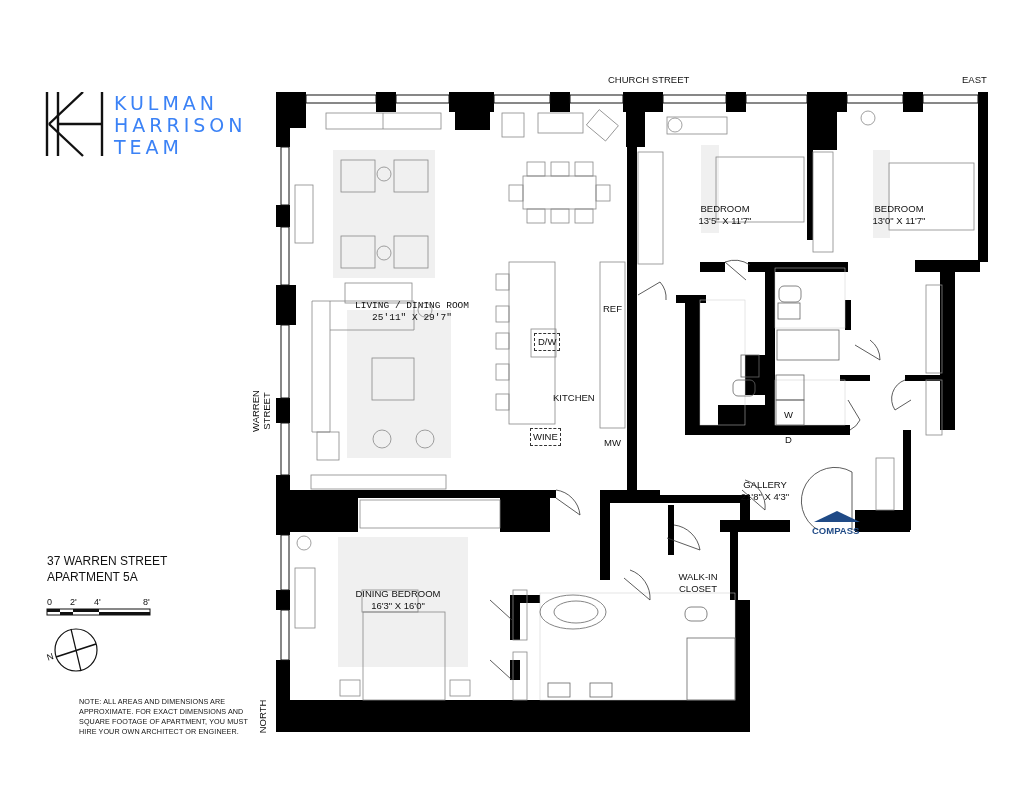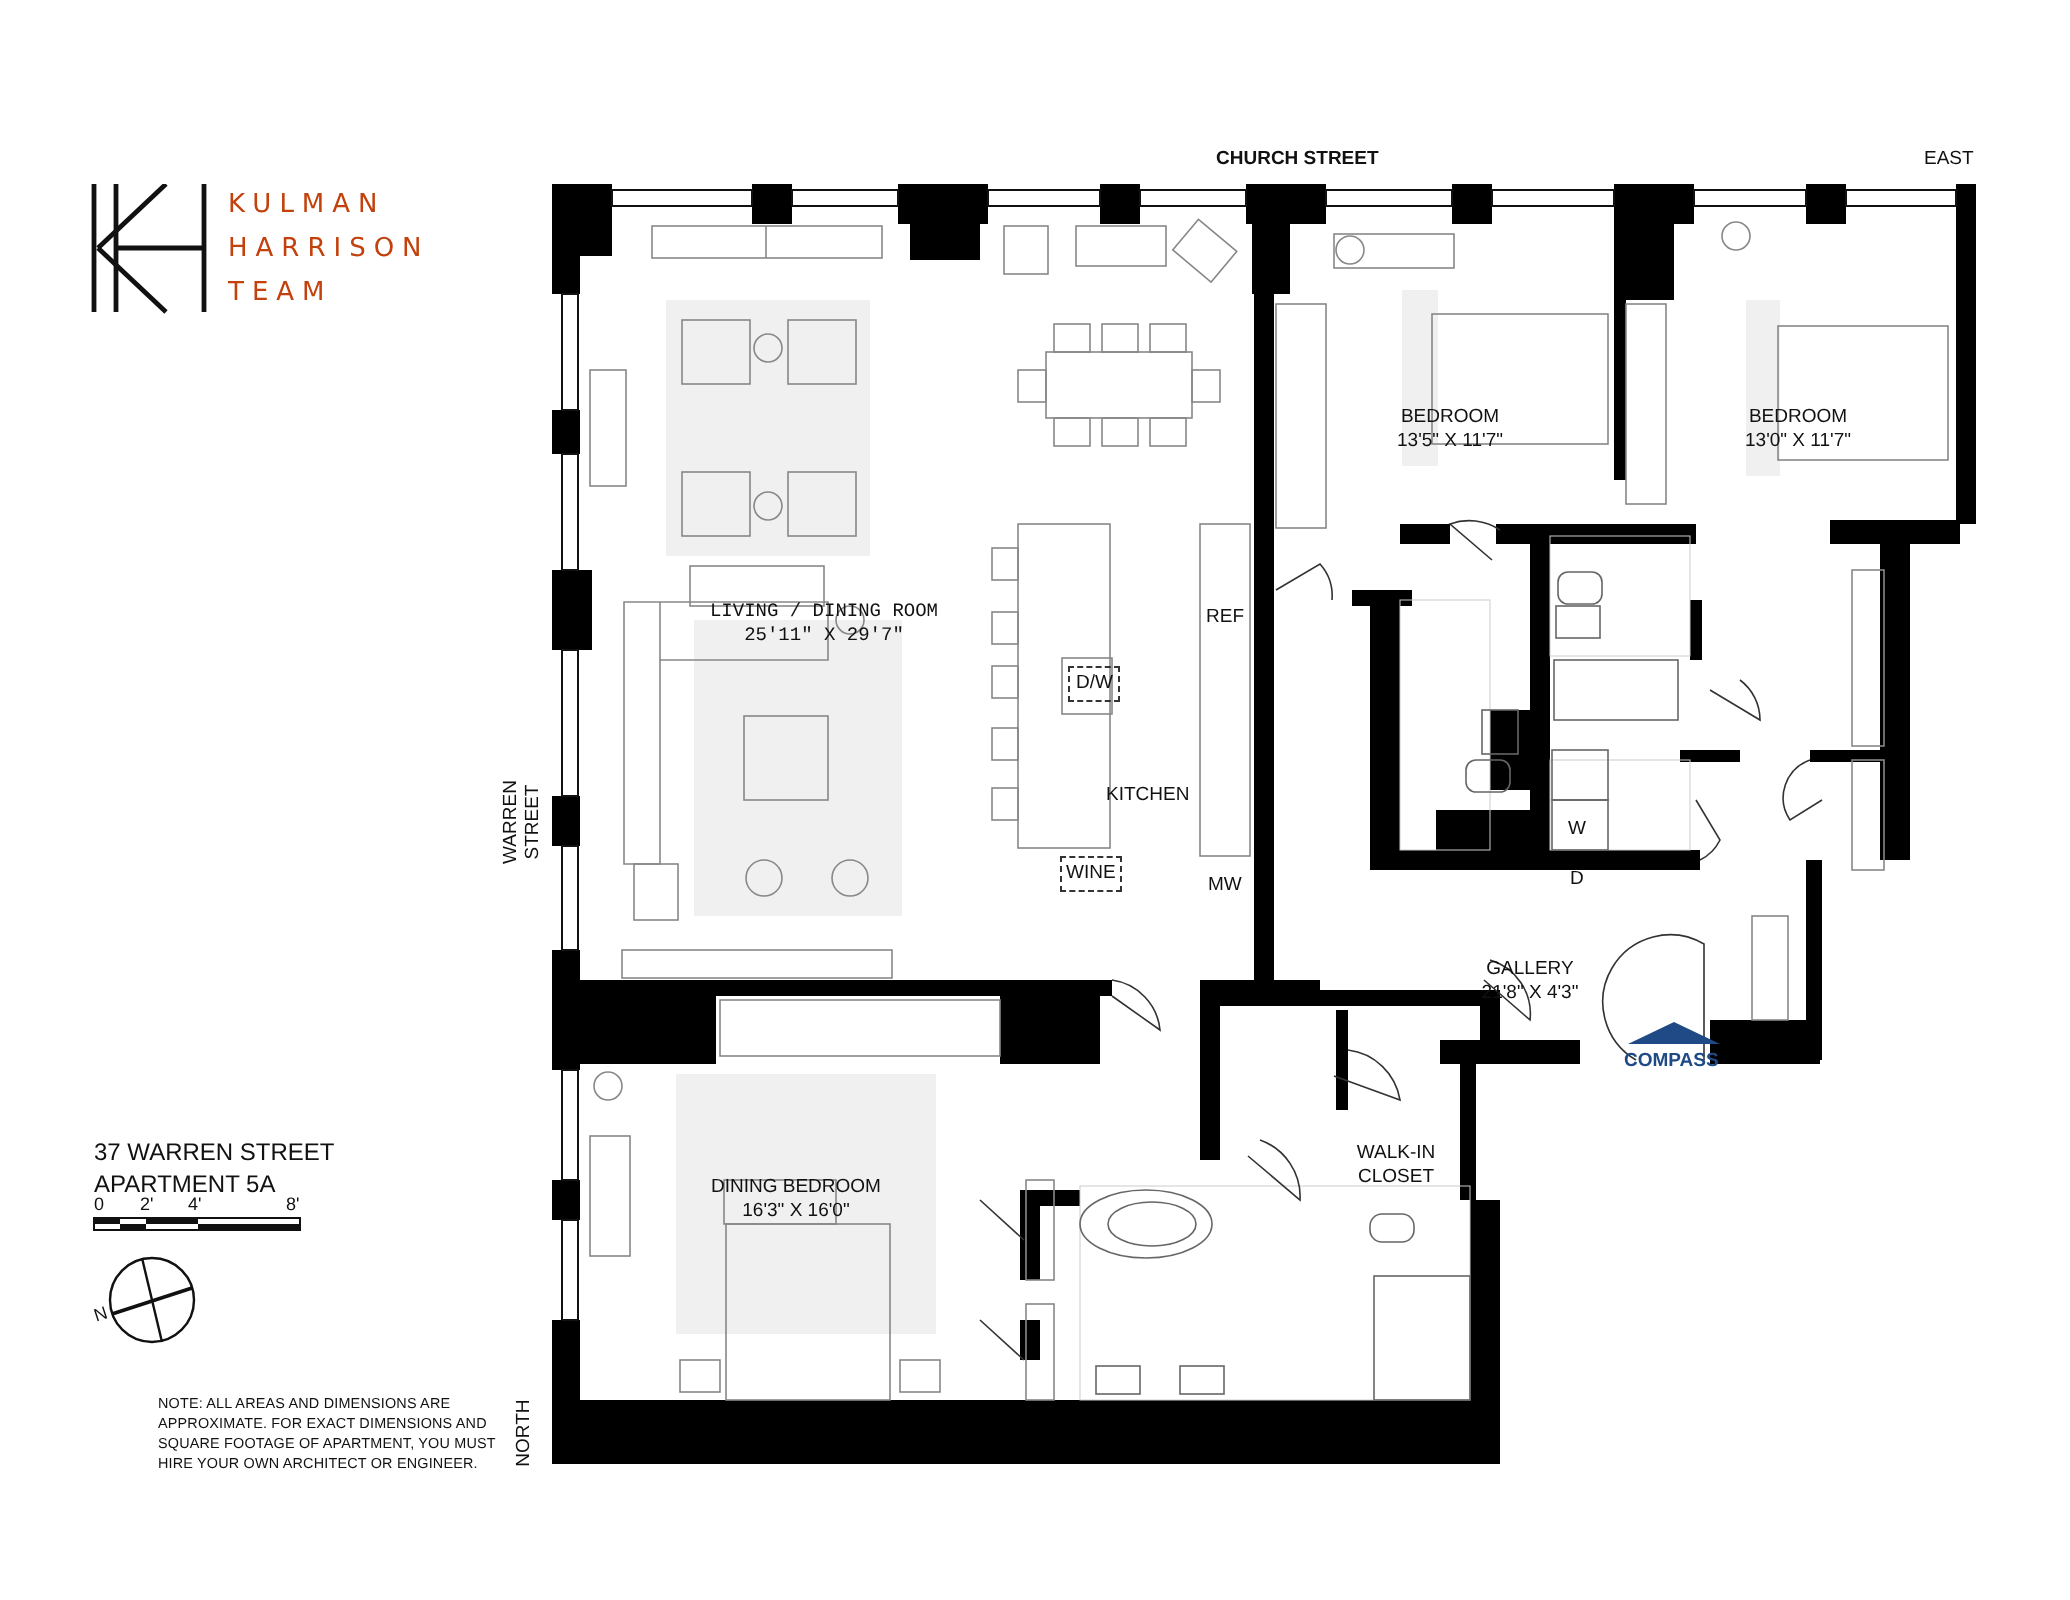--- a/index.html
+++ b/index.html
@@ -1,19 +1,19 @@
 <!DOCTYPE html>
 <html><head>
 <meta charset="utf-8">
 <style>
   html,body{margin:0;padding:0;background:#fff;}
   body{width:1035px;height:800px;position:relative;overflow:hidden;font-family:"Liberation Sans",sans-serif;color:#111;}
   .abs{position:absolute;}
-  .logo-text{font-family:"DejaVu Sans",sans-serif;font-size:13px;letter-spacing:4px;line-height:22px;font-weight:400;color:#c2410c;}
-  .addr{font-size:12px;line-height:16px;margin-top:15px;}
+  .logo-text{font-family:"DejaVu Sans",sans-serif;font-size:19px;letter-spacing:4px;line-height:22px;font-weight:400;color:#3b82f6;}
+  .addr{font-size:12px;line-height:16px;}
   .note{font-size:7.2px;line-height:10px;letter-spacing:0.1px;}
   .lbl{font-size:9.5px;text-align:center;line-height:12px;color:#111;white-space:nowrap;margin-top:28px;}
   .street{font-size:9.5px;color:#111;}
   .compass-lbl{font-size:9.5px;color:#1f4a86;font-weight:700;}
   svg{position:absolute;left:0;top:0;}
 </style>
 </head>
 <body>
 
 <div class="abs" style="left:44px;top:92px;width:200px;height:66px;">
@@ -60,21 +60,21 @@
   <span class="abs" style="left:3px;top:26px;font-size:9px;transform:rotate(-18deg);">N</span>
 </div>
 
 <div class="abs note" style="left:47px;top:697px;margin-left:32px;">
   <div>NOTE: ALL AREAS AND DIMENSIONS ARE</div>
   <div>APPROXIMATE. FOR EXACT DIMENSIONS AND</div>
   <div>SQUARE FOOTAGE OF APARTMENT, YOU MUST</div>
   <div>HIRE YOUR OWN ARCHITECT OR ENGINEER.</div>
 </div>
 
-<div class="abs street" style="left:608px;top:74px;font-weight:bold;">CHURCH STREET</div>
+<div class="abs street" style="left:608px;top:74px;">CHURCH STREET</div>
 <div class="abs street" style="left:962px;top:74px;">EAST</div>
 <div class="abs street" style="left:221px;top:400px;transform:rotate(-90deg);transform-origin:center;width:80px;text-align:center;">WARREN STREET</div>
 <div class="abs street" style="left:242px;top:711px;transform:rotate(-90deg);transform-origin:center;width:40px;text-align:center;">NORTH</div>
 
 <svg width="1035" height="800" viewBox="0 0 1035 800">
   <g fill="#f0f0f0" stroke="none">
 
     <rect x="333" y="150" width="102" height="128"></rect>
     <rect x="347" y="310" width="104" height="148"></rect>
     <rect x="701" y="145" width="18" height="88"></rect>

